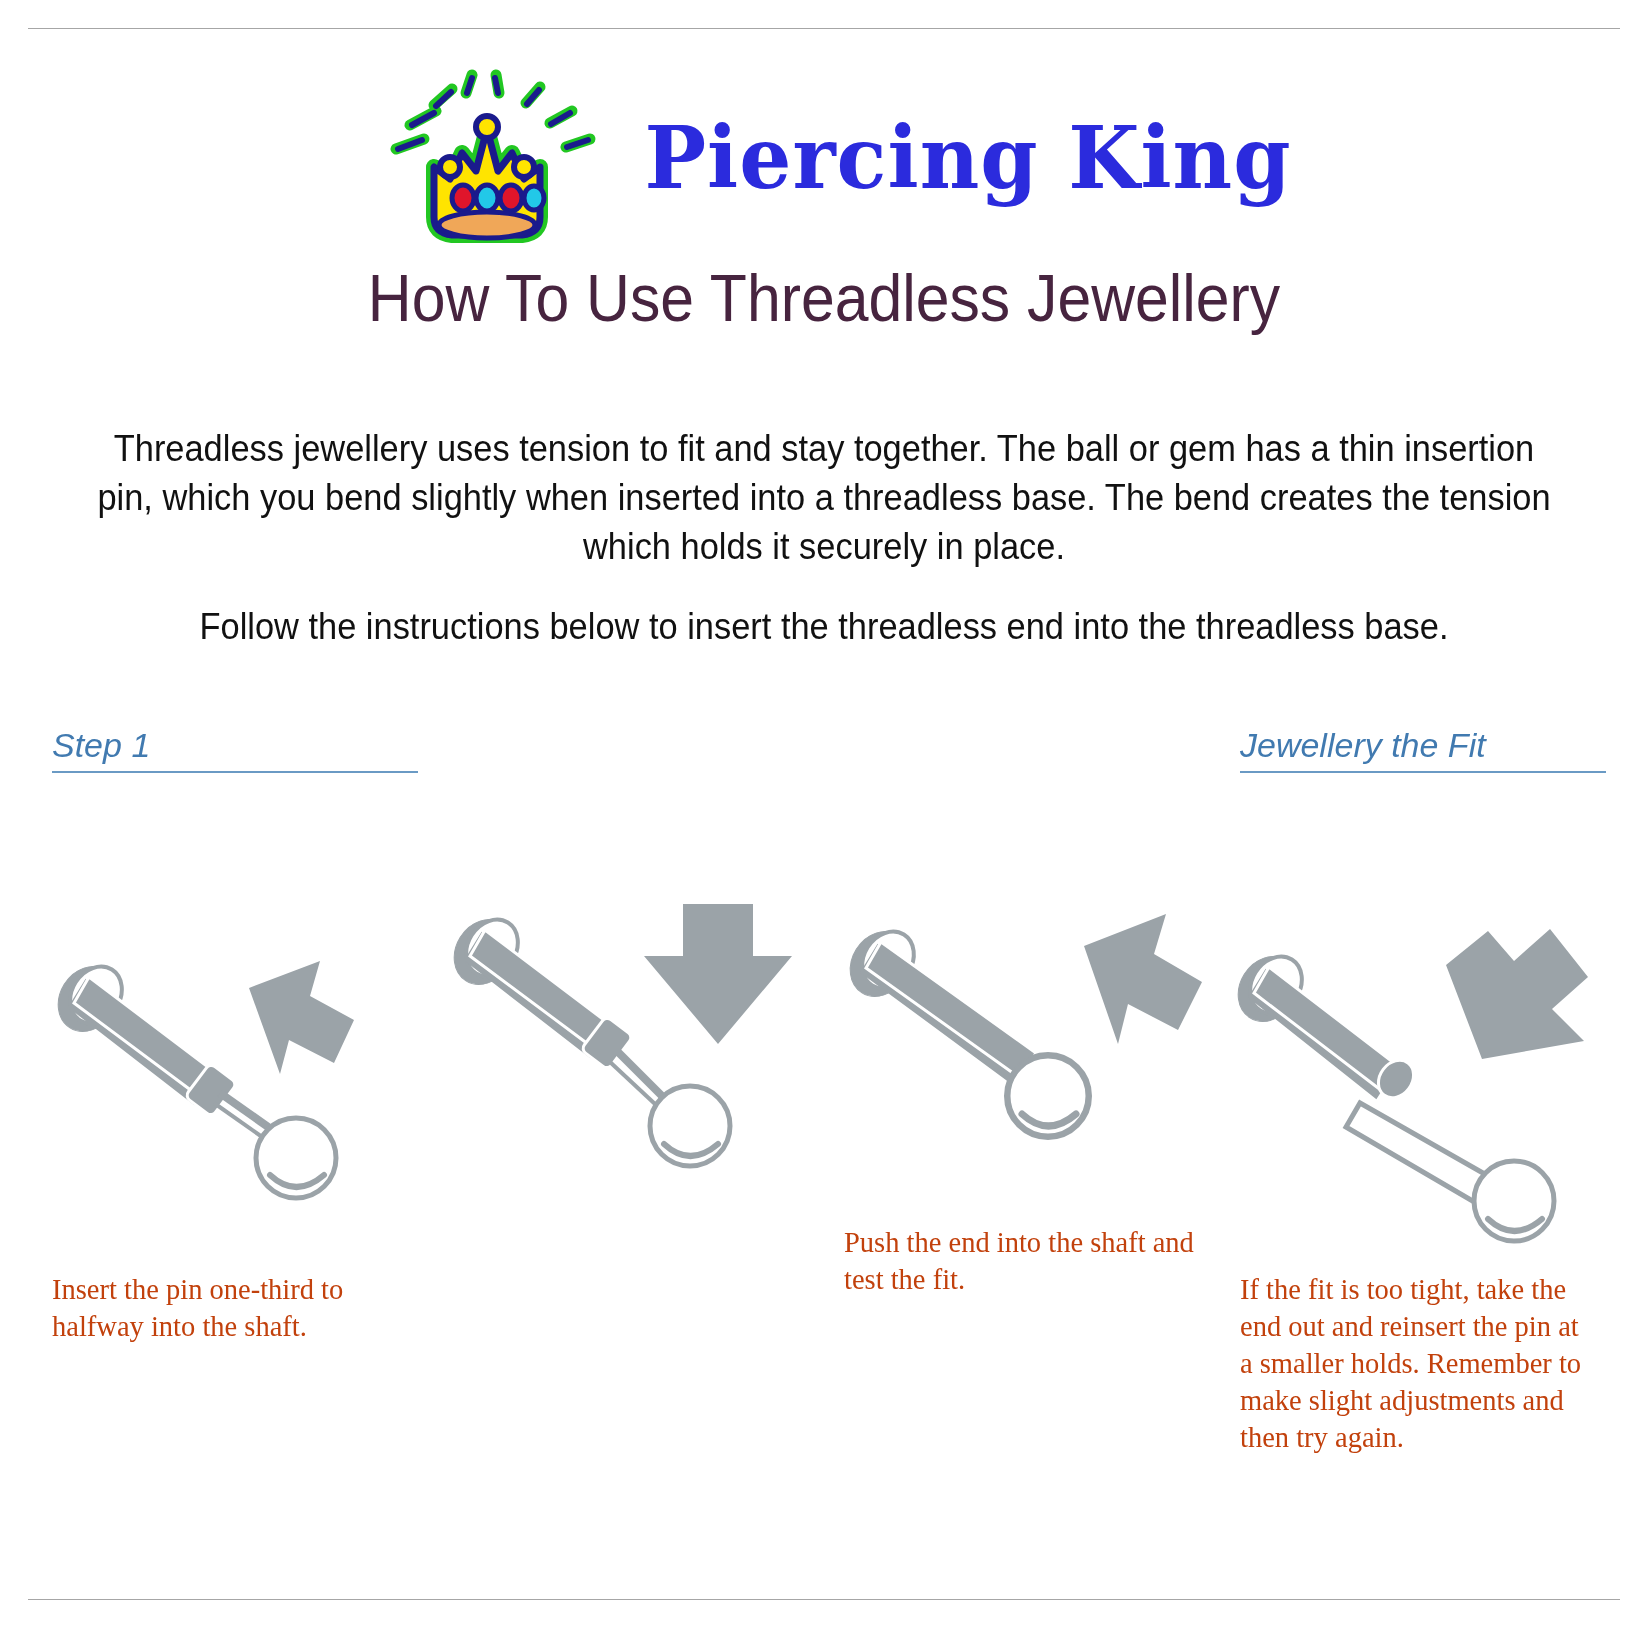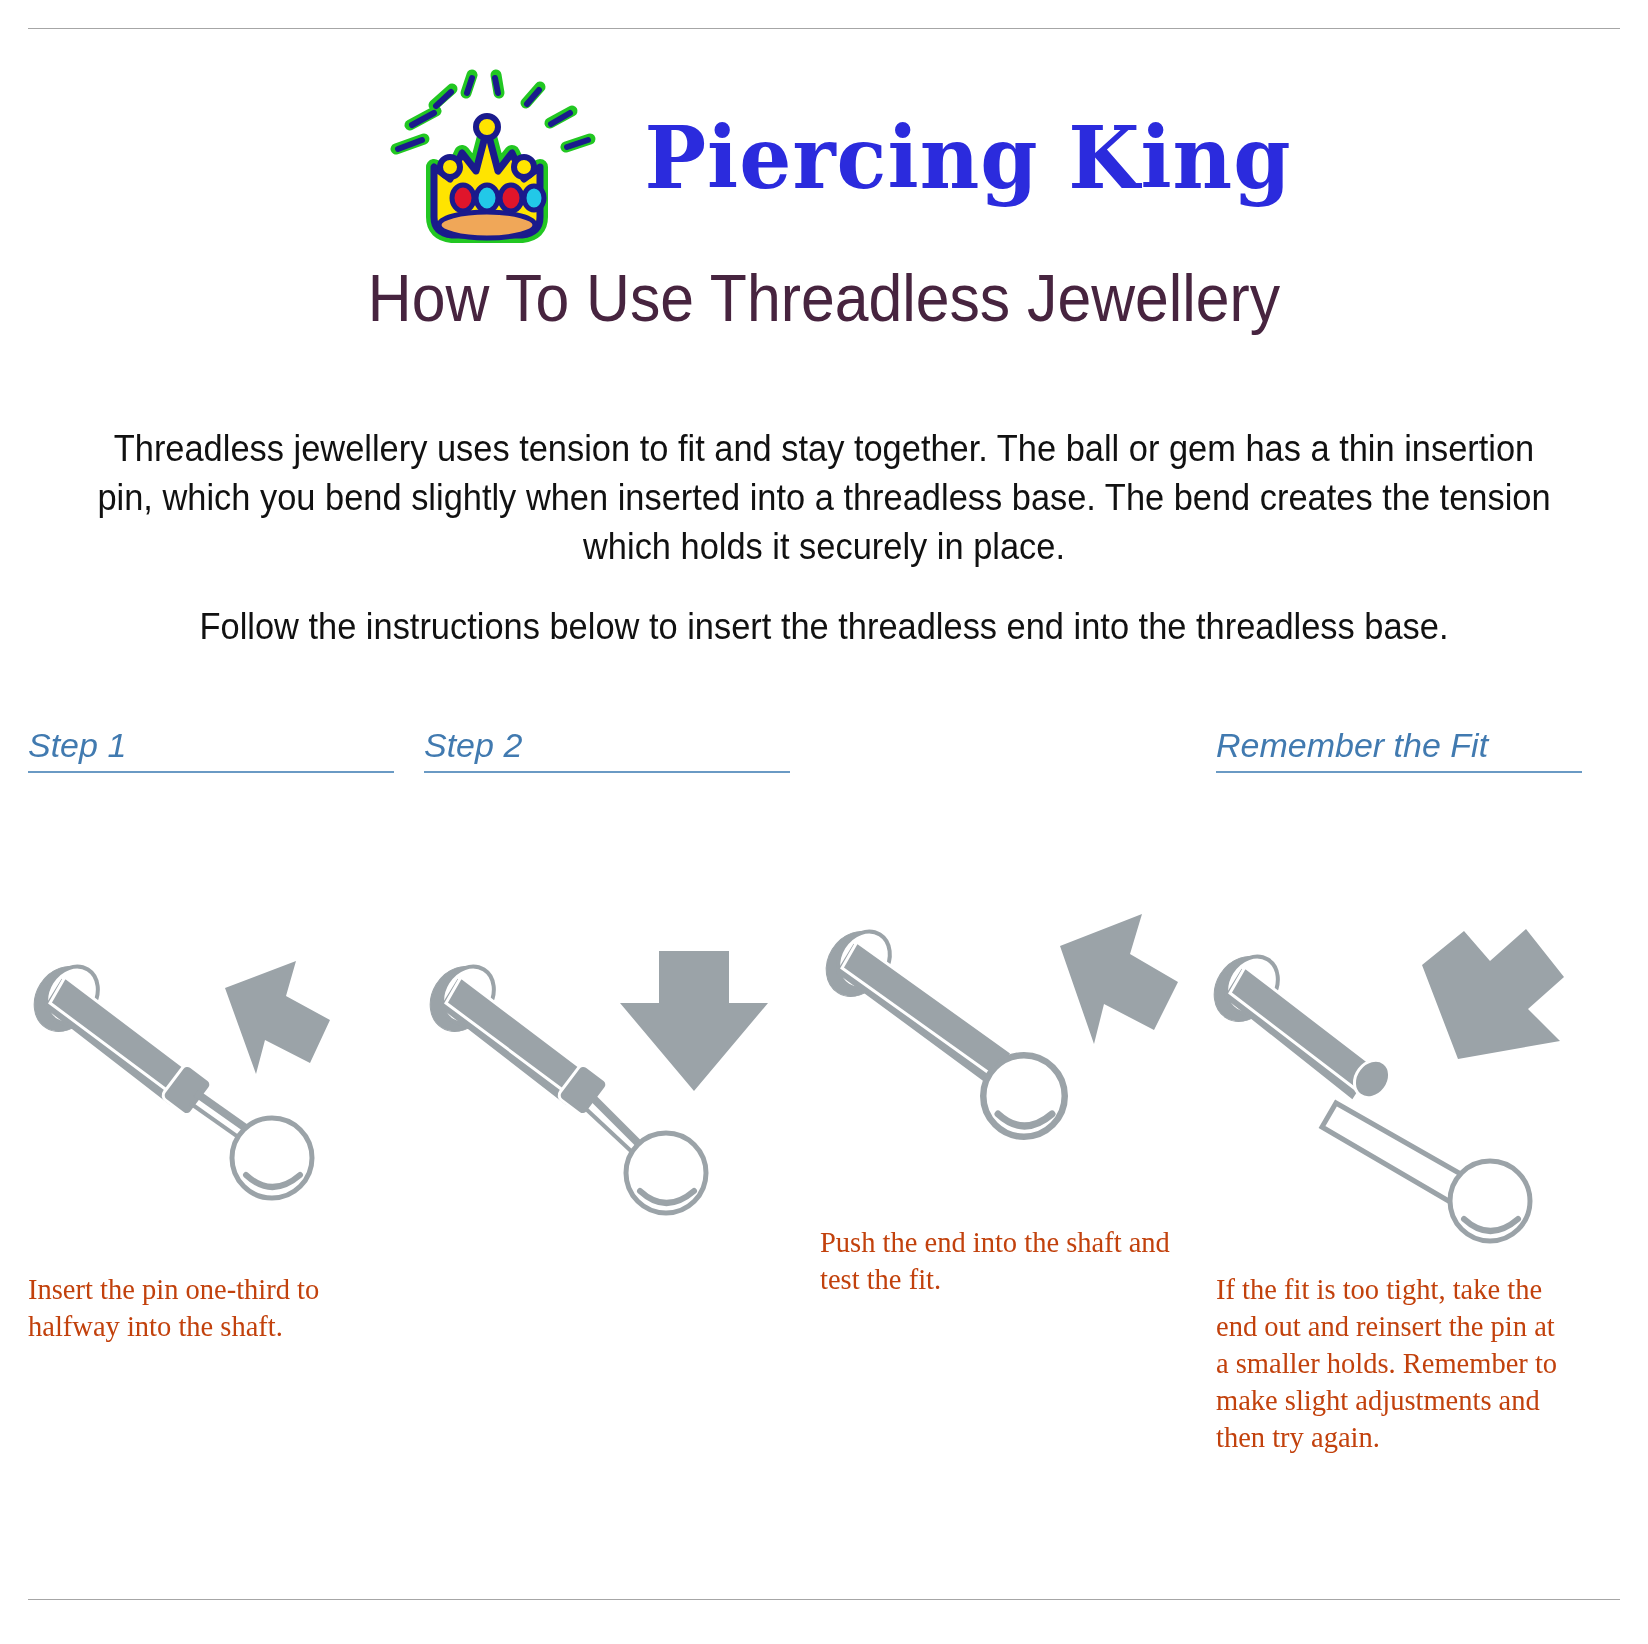--- a/index.html
+++ b/index.html
@@ -101,21 +101,21 @@
   .intro p {
     margin: 0;
   }
   .intro p + p {
     margin-top: 30px;
   }
 
   
   .steps {
     position: absolute;
-    left: 28px;
+    left: 52px;
     top: 726px;
     width: 1576px;
     display: flex;
     gap: 8px;
   }
   .step-col {
     width: 394px;
     box-sizing: border-box;
     padding-right: 22px;
   }
@@ -223,21 +223,20 @@
             <circle cx="252" cy="207" r="40" fill="#ffffff" stroke="#9ba3a8" stroke-width="5"></circle>
             <path d="M226 224 Q252 248 280 224" stroke="#9ba3a8" stroke-width="6" fill="none" stroke-linecap="round"></path>
           </g>
           <path d="M205 37 L276 10 L266 45 L310 69 L290 112 L245 89 L236 123 Z" fill="#9ba3a8"></path>
         </svg>
       </div>
       <div class="step-caption">Insert the pin one-third to halfway into the shaft.</div>
     </div>
 
     <div class="step-col">
-      <div class="step-head">Step 2</div>
       <div class="step-art">
         <svg viewBox="0 0 380 300" aria-hidden="true">
           <g fill="#9ba3a8" stroke="#9ba3a8">
             <ellipse cx="44" cy="48" rx="28" ry="34" transform="rotate(32 44 48)"></ellipse>
             <ellipse cx="52" cy="44" rx="24" ry="30" fill="#ffffff" stroke="#9ba3a8" stroke-width="4" transform="rotate(32 52 44)"></ellipse>
             <path d="M42 30 L168 125 L150 152 L26 56 Z" fill="#9ba3a8" stroke="#9ba3a8" stroke-width="3"></path>
             <path d="M45 26 L172 122 L156 146 L30 52 Z" fill="#9ba3a8" stroke="#ffffff" stroke-width="3"></path>
             <rect x="150" y="118" width="34" height="42" rx="6" fill="#9ba3a8" stroke="#ffffff" stroke-width="3" transform="rotate(37 167 139)"></rect>
             <path d="M178 148 L236 206" stroke="#9ba3a8" stroke-width="8" fill="none"></path>
             <path d="M170 158 L230 214" stroke="#9ba3a8" stroke-width="4" fill="none"></path>
@@ -261,21 +260,21 @@
             <circle cx="212" cy="192" r="40" fill="#ffffff" stroke="#9ba3a8" stroke-width="5"></circle>
             <path d="M186 210 Q212 234 240 210" stroke="#9ba3a8" stroke-width="7" fill="none" stroke-linecap="round"></path>
           </g>
           <path d="M248 42 L330 10 L318 50 L366 78 L342 126 L292 100 L282 140 Z" fill="#9ba3a8"></path>
         </svg>
       </div>
       <div class="step-caption">Push the end into the shaft and test the fit.</div>
     </div>
 
     <div class="step-col">
-      <div class="step-head">Remember the Fit</div>
+      <div class="step-head">Jewellery the Fit</div>
       <div class="step-art">
         <svg viewBox="0 0 380 300" aria-hidden="true">
           <g fill="#9ba3a8" stroke="#9ba3a8">
             <ellipse cx="36" cy="38" rx="28" ry="34" transform="rotate(32 36 38)"></ellipse>
             <ellipse cx="44" cy="34" rx="24" ry="30" fill="#ffffff" stroke="#9ba3a8" stroke-width="4" transform="rotate(32 44 34)"></ellipse>
             <path d="M34 20 L162 118 L144 146 L18 46 Z" fill="#9ba3a8" stroke="#9ba3a8" stroke-width="3"></path>
             <path d="M37 16 L166 115 L150 140 L22 42 Z" fill="#9ba3a8" stroke="#ffffff" stroke-width="3"></path>
             <ellipse cx="164" cy="128" rx="16" ry="20" fill="#9ba3a8" stroke="#ffffff" stroke-width="3" transform="rotate(37 164 128)"></ellipse>
             <path d="M128 152 L258 226 L244 252 L114 176 Z" fill="#ffffff" stroke="#9ba3a8" stroke-width="5"></path>
             <circle cx="282" cy="250" r="40" fill="#ffffff" stroke="#9ba3a8" stroke-width="5"></circle>

